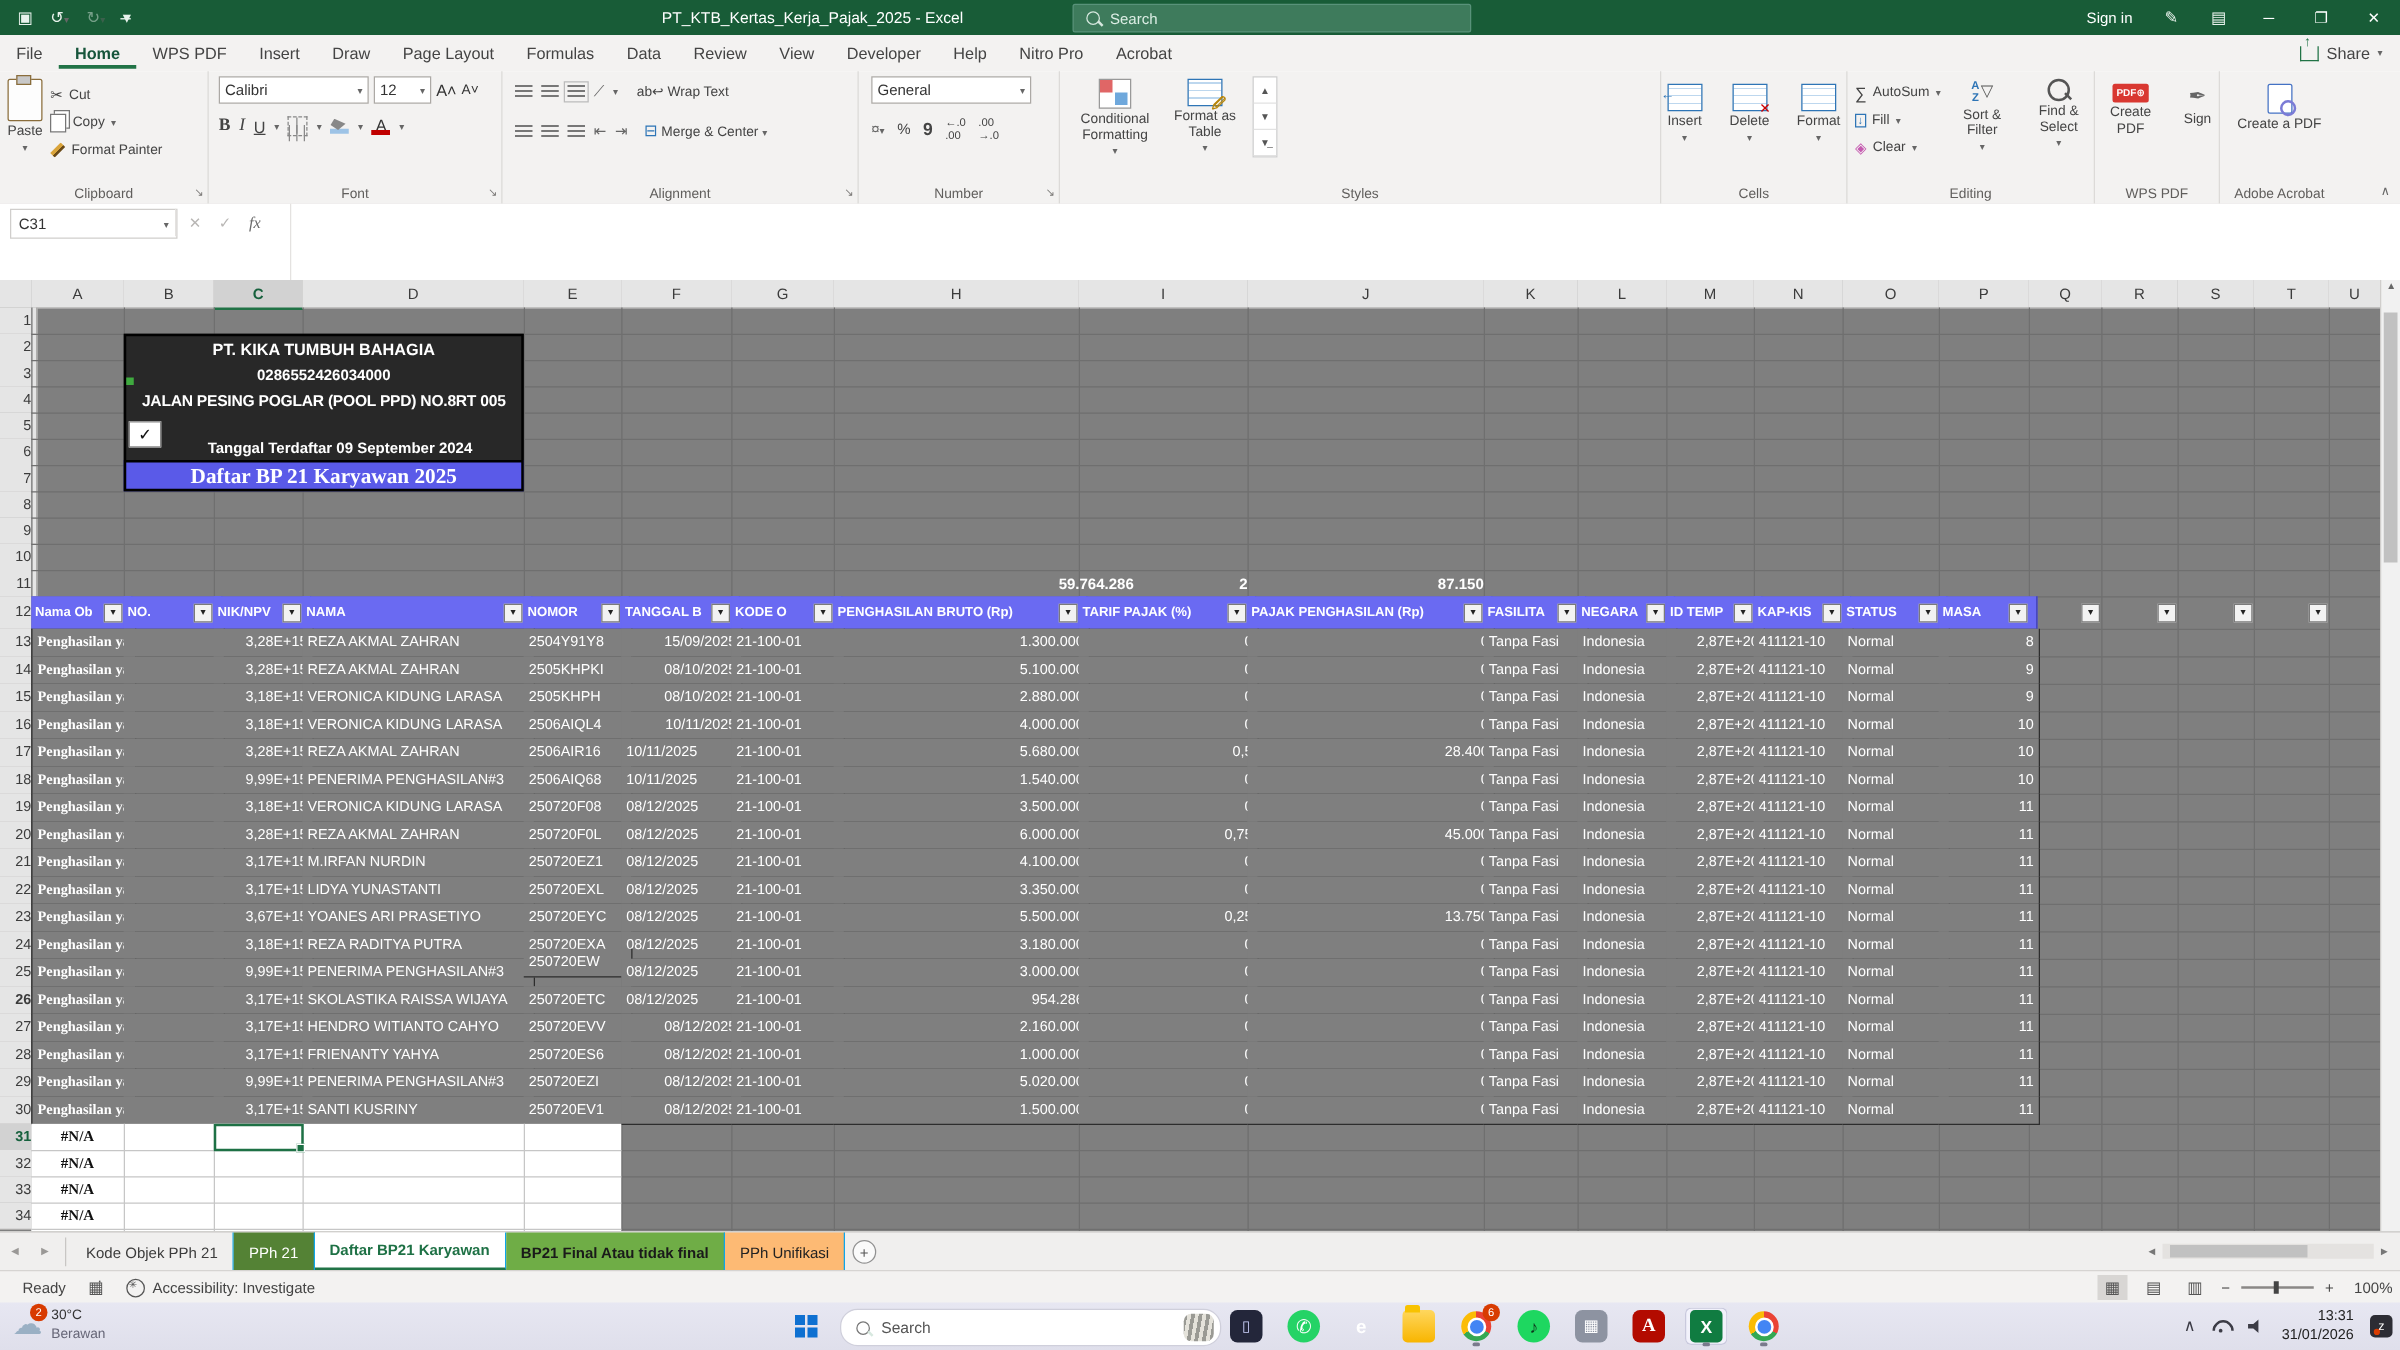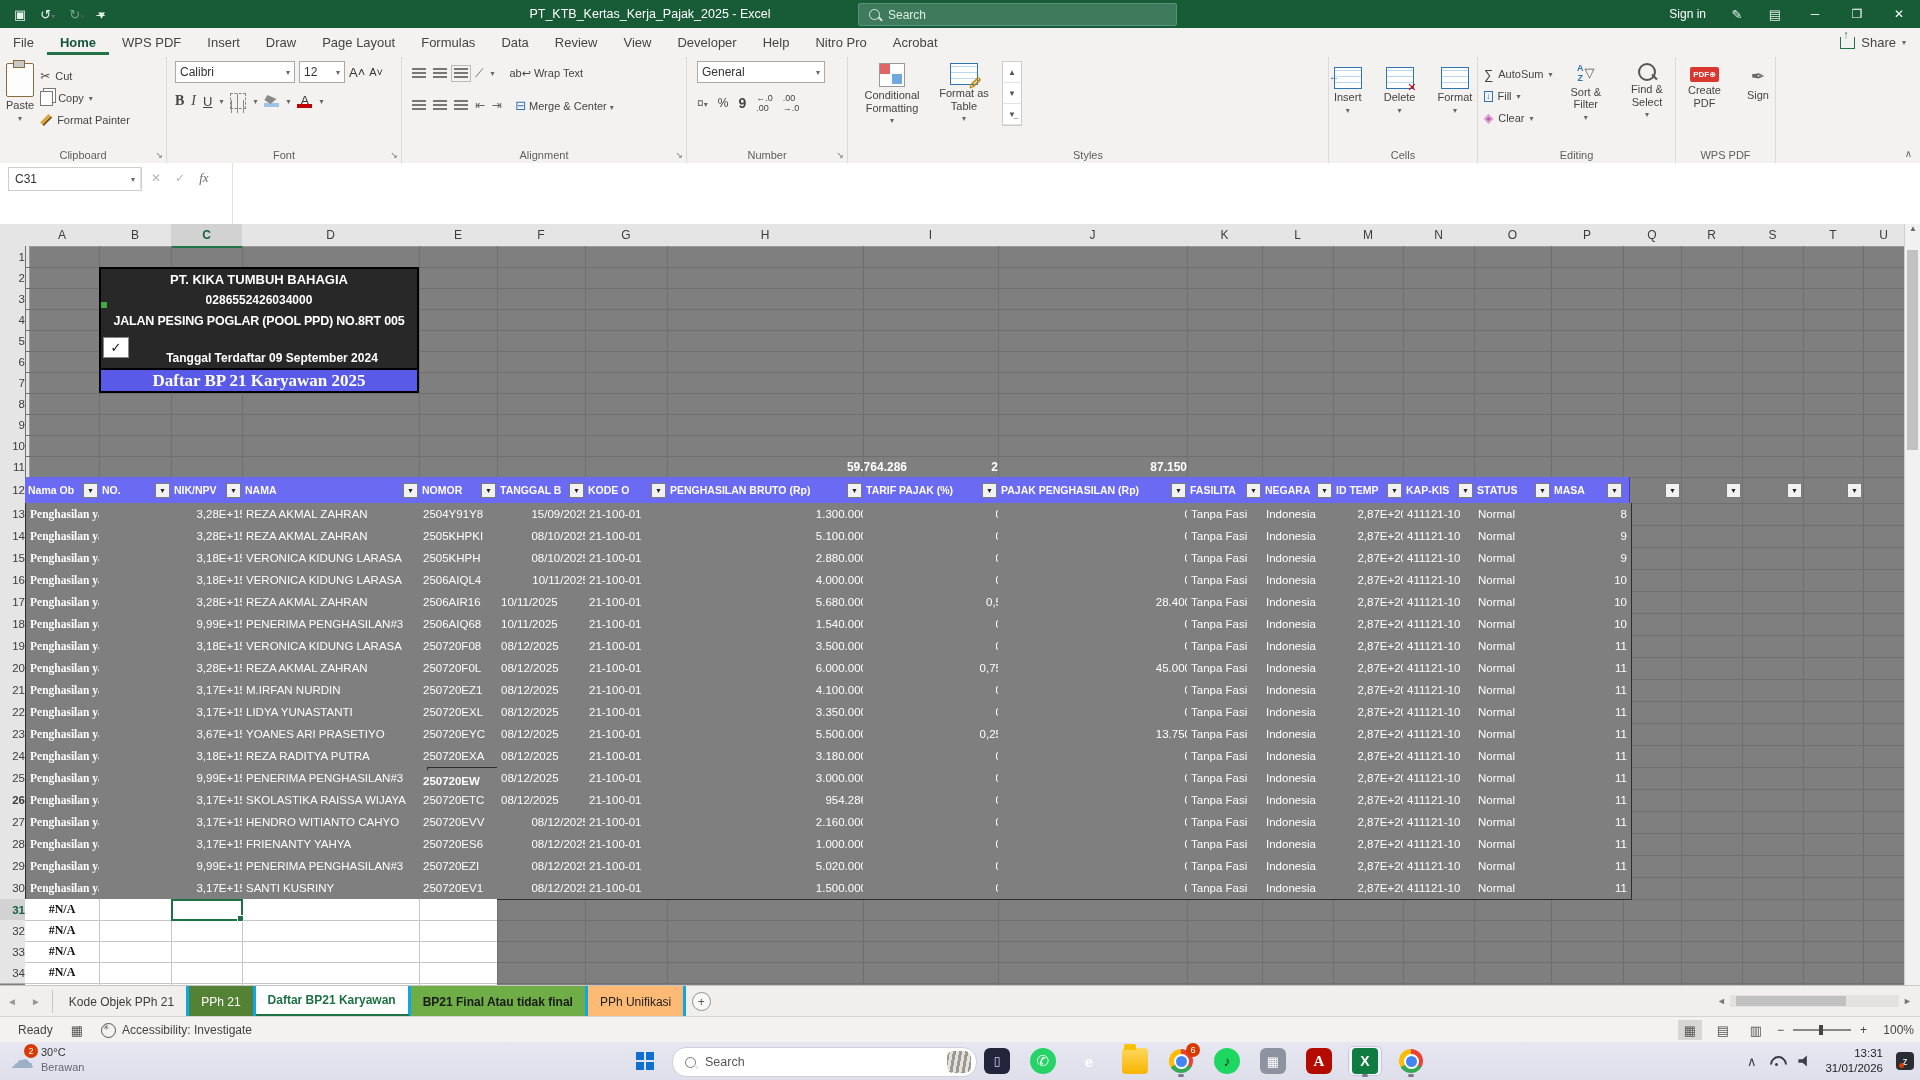--- a/index.html
+++ b/index.html
@@ -100,21 +100,21 @@
   #whitezone{position:absolute;background:#fff}
   .wline{position:absolute;background:#c6c6c6}
   .navals{position:absolute;display:flex;align-items:center;justify-content:center;color:#111;font-size:12px}
   #selcell{position:absolute;background:#fff;border:2px solid #1e7145;box-sizing:border-box}
   #selcell::after{content:"";position:absolute;right:-3px;bottom:-3px;width:5px;height:5px;background:#1e7145;border:1px solid #fff}
   #vscroll{position:absolute;left:1904px;top:224px;width:16px;height:761px;background:#f1f1f1;border-left:1px solid #d0cecc;font-size:8px;color:#666;text-align:center}
   #vthumb{position:absolute;left:2px;top:26px;width:11px;height:200px;background:#c1c1c1}
   
   #tabbar{position:absolute;left:0;top:985px;width:1920px;height:31px;background:#f0efee;border-top:1px solid #c8c6c4;display:flex;align-items:stretch;font-size:12px;color:#444}
   .tnav{display:flex;align-items:center;padding:0 7px;color:#9a9896;font-size:10px}
-  .stab{display:flex;align-items:center;padding:0 12px;border-right:3px solid #0ea5e9;white-space:nowrap;cursor:default}
+  .stab{display:flex;align-items:center;padding:0 12px;border-right:1px solid #0ea5e9;white-space:nowrap;cursor:default}
   .stab.plain{background:transparent;color:#3c3c3c}
   .stab.green-dark{background:#548235;color:#fff}
   .stab.active{background:#fff;color:#1e7145;font-weight:bold;border-bottom:3px solid #217346}
   .stab.green{background:#6fad46;color:#1a1a1a;font-weight:bold}
   .stab.orange{background:#fdba74;color:#222}
   #addsheet{display:flex;align-items:center;justify-content:center;width:30px}
   #addsheet span{width:17px;height:17px;border:1px solid #919191;border-radius:50%;display:flex;align-items:center;justify-content:center;font-size:12px;color:#555;background:#fafafa}
   #hscroll{position:absolute;right:8px;top:993px;width:195px;height:15px;display:flex;align-items:center;gap:4px}
   #hscroll .harr{font-size:9px;color:#777}
   #htrack{flex:1;height:12px;background:#e4e2e0;position:relative}
@@ -417,20 +417,29 @@
             <span>Create PDF</span>
           </div>
         <div class="bigbtn">
             <span style="font-size:17px;color:#666">✒</span>
             <span>Sign</span>
           </div>
       </div>
       <div class="grp-label"><span>WPS PDF</span></div>
     </div>
 
+    <div class="grp" style="width:95px;border-right:none">
+      <div class="gbody" style="justify-content:center;padding-top:4px">
+        <div class="bigbtn">
+            <span class="adbdoc"></span>
+            <span>Create a PDF</span>
+          </div>
+      </div>
+      <div class="grp-label"><span>Adobe Acrobat</span></div>
+    </div>
     <span id="rib-collapse">∧</span>
   </div>
 
   <div id="formulabar">
     <div id="namebox">
         <span>C31</span>
         <span class="carDn">▾</span>
       </div>
     <div id="fxbtns">
       <span>✕</span>
@@ -789,21 +798,21 @@
       <div class="cell tcell" style="left: 1187px; top: 521px; width: 75px; height: 22px; justify-content: flex-start;">Tanpa Fasi</div>
       <div class="cell tcell" style="left: 1262px; top: 521px; width: 71px; height: 22px; justify-content: flex-start;">Indonesia</div>
       <div class="cell tcell" style="left: 1333px; top: 521px; width: 70px; height: 22px; justify-content: flex-end;">2,87E+20</div>
       <div class="cell tcell" style="left: 1403px; top: 521px; width: 71px; height: 22px; justify-content: flex-start;">411121-10</div>
       <div class="cell tcell" style="left: 1474px; top: 521px; width: 77px; height: 22px; justify-content: flex-start;">Normal</div>
       <div class="cell tcell" style="left: 1551px; top: 521px; width: 72px; height: 22px; justify-content: flex-end;">11</div>
       <div class="cell tcell serifb" style="left: 25px; top: 543px; width: 74px; height: 22px; justify-content: flex-start; border-left: 1px solid rgb(45, 45, 45);">Penghasilan yang diter</div>
       <div class="cell tcell" style="left: 99px; top: 543px; width: 72px; height: 22px; justify-content: flex-start;"></div>
       <div class="cell tcell" style="left: 171px; top: 543px; width: 71px; height: 22px; justify-content: flex-end;">9,99E+15</div>
       <div class="cell tcell" style="left: 242px; top: 543px; width: 177px; height: 22px; justify-content: flex-start;">PENERIMA PENGHASILAN#3</div>
-      <div class="cell tcell" style="left: 419px; top: 546px; width: 78px; height: 22px; justify-content: flex-start; font-weight: bold;">250720EW</div>
+      <div class="cell tcell" style="left: 419px; top: 535px; width: 78px; height: 22px; justify-content: flex-start;">250720EW</div>
       <div class="cell tcell" style="left: 497px; top: 543px; width: 88px; height: 22px; justify-content: flex-start;">08/12/2025</div>
       <div class="cell tcell" style="left: 585px; top: 543px; width: 82px; height: 22px; justify-content: flex-start;">21-100-01</div>
       <div class="cell tcell" style="left: 667px; top: 543px; width: 196px; height: 22px; justify-content: flex-end;">3.000.000</div>
       <div class="cell tcell" style="left: 863px; top: 543px; width: 135px; height: 22px; justify-content: flex-end;">0</div>
       <div class="cell tcell" style="left: 998px; top: 543px; width: 189px; height: 22px; justify-content: flex-end;">0</div>
       <div class="cell tcell" style="left: 1187px; top: 543px; width: 75px; height: 22px; justify-content: flex-start;">Tanpa Fasi</div>
       <div class="cell tcell" style="left: 1262px; top: 543px; width: 71px; height: 22px; justify-content: flex-start;">Indonesia</div>
       <div class="cell tcell" style="left: 1333px; top: 543px; width: 70px; height: 22px; justify-content: flex-end;">2,87E+20</div>
       <div class="cell tcell" style="left: 1403px; top: 543px; width: 71px; height: 22px; justify-content: flex-start;">411121-10</div>
       <div class="cell tcell" style="left: 1474px; top: 543px; width: 77px; height: 22px; justify-content: flex-start;">Normal</div>

